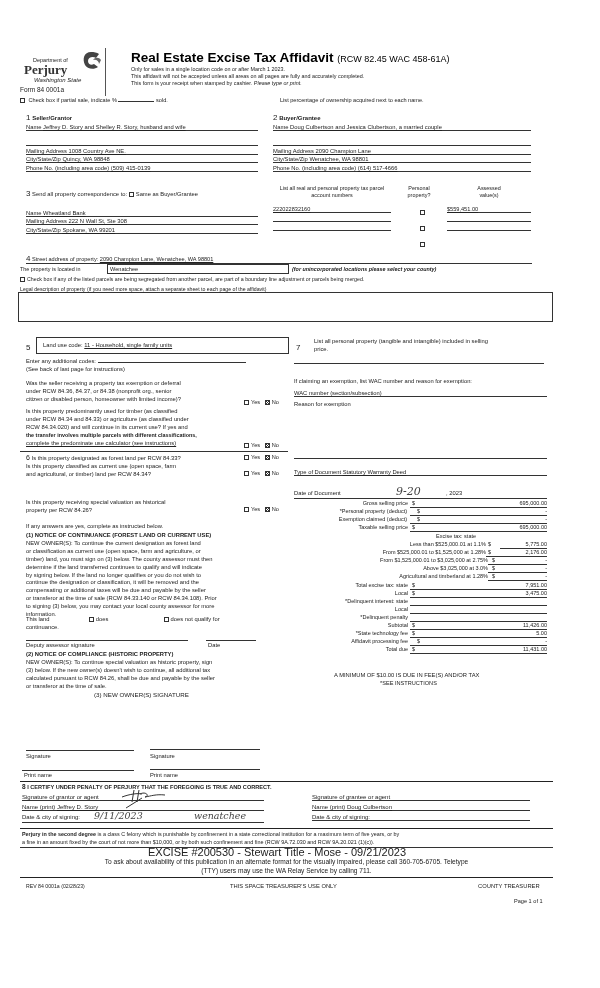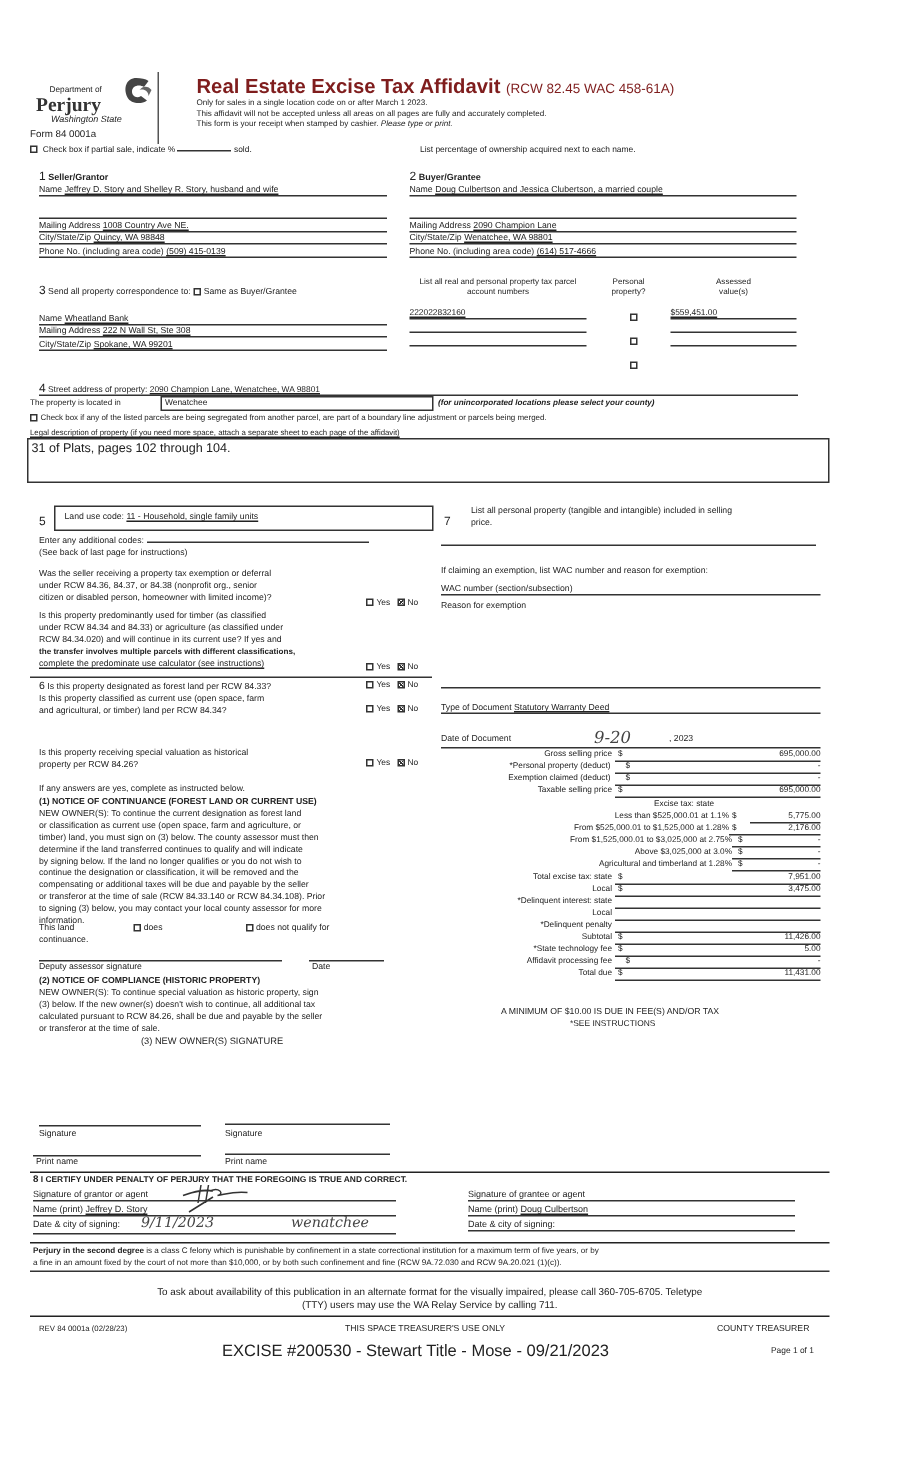--- a/index.html
+++ b/index.html
@@ -7,21 +7,21 @@
   body { font-family: "Liberation Sans", sans-serif; color: #222; font-size: 6.2px; position: relative; }
   .abs { position: absolute; white-space: nowrap; }
   .u { text-decoration: underline; }
   .hline { position: absolute; height: 0; border-top: 1px solid #333; }
   .thick { border-top: 1.5px solid #222; }
   .box { display: inline-block; width: 5px; height: 5px; border: 0.8px solid #333; vertical-align: middle; margin-right: 2px; position: relative; }
   .box.checked::after { content: ""; position: absolute; left: 0; top: 0; width: 100%; height: 100%;
     background: linear-gradient(45deg, transparent 42%, #333 42%, #333 58%, transparent 58%),
                 linear-gradient(-45deg, transparent 42%, #333 42%, #333 58%, transparent 58%); }
   .num { font-size: 8px; font-weight: normal; }
-  .title { font-size: 13.5px; font-weight: bold; color: #7f1d1d; }
+  .title { font-size: 13.5px; font-weight: bold; color: #000000; }
   .title small { font-size: 9px; font-weight: normal; }
   .hand { font-family: "DejaVu Serif", serif; font-style: italic; color: #444; }
   .bold { font-weight: bold; }
   .tax-label { position: absolute; text-align: right; white-space: nowrap; font-size: 5.5px; }
   .tax-val { position: absolute; text-align: right; white-space: nowrap; font-size: 5.5px; }
   .tax-dollar { position: absolute; font-size: 5.5px; }
 </style>
 </head>
 <body>
 
@@ -146,21 +146,20 @@
 <span class="abs" style="left:20px;top:266px;font-size:5.4px;">The property is located in</span>
 <div class="abs" style="left:107px;top:264px;width:182px;height:10px;border:1px solid #333;font-size:5.6px;padding:1px 2px;">
   <span>Wenatchee</span>
 </div>
 <span class="abs" style="left:292px;top:266px;font-size:5.4px;font-style:italic;font-weight:bold;">(for unincorporated locations please select your county)</span>
 <div class="abs" style="left:20px;top:276px;font-size:5.3px;">
   <span class="box"></span><span>Check box if any of the listed parcels are being segregated from another parcel, are part of a boundary line adjustment or parcels being merged.</span>
 </div>
 <span class="abs u" style="left:20px;top:286px;font-size:5.2px;">Legal description of property (if you need more space, attach a separate sheet to each page of the affidavit)</span>
 <div class="abs" style="left:18px;top:292px;width:535px;height:30px;border:1px solid #333;padding:1px 2px;font-size:8.4px;line-height:9.5px;">
-  <div>31 of Plats, pages 102 through 104.</div>
 </div>
 
 <span class="abs num" style="left:26px;top:343px;">5</span>
 <div class="abs" style="left:36px;top:337px;width:253px;height:17px;border:1px solid #333;font-size:5.8px;padding:4px 6px;">
   <span>Land use code:</span>
   <span class="u">11 - Household, single family units</span>
 </div>
 
 <div class="abs" style="left:26px;top:358px;font-size:5.8px;">
   <span>Enter any additional codes:</span>
@@ -443,14 +442,14 @@
 </div>
 <div class="hline" style="left:20px;top:847px;width:533px;"></div>
 <div class="abs" style="left:20px;top:858px;width:533px;text-align:center;font-size:6.6px;line-height:8.5px;white-space:normal;">
   <div>To ask about availability of this publication in an alternate format for the visually impaired, please call 360-705-6705. Teletype</div>
   <div>(TTY) users may use the WA Relay Service by calling 711.</div>
 </div>
 <div class="hline thick" style="left:20px;top:877px;width:533px;"></div>
 <span class="abs" style="left:26px;top:883px;font-size:5.2px;">REV 84 0001a (02/28/23)</span>
 <span class="abs" style="left:230px;top:883px;font-size:5.8px;">THIS SPACE TREASURER'S USE ONLY</span>
 <span class="abs" style="left:478px;top:883px;font-size:5.8px;">COUNTY TREASURER</span>
-<span class="abs" style="left:148px;top:895px;font-size:11px;color:#222;">EXCISE #200530 - Stewart Title - Mose - 09/21/2023</span>
+<span class="abs" style="left:148px;top:846px;font-size:11px;color:#222;">EXCISE #200530 - Stewart Title - Mose - 09/21/2023</span>
 <span class="abs" style="left:514px;top:898px;font-size:5.6px;">Page 1 of 1</span>
 
 </body></html>

